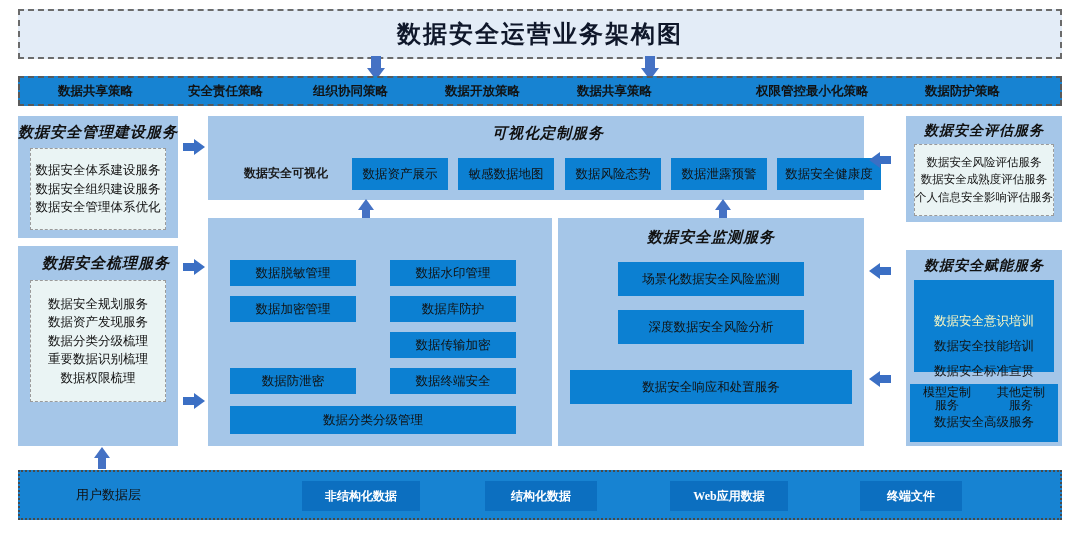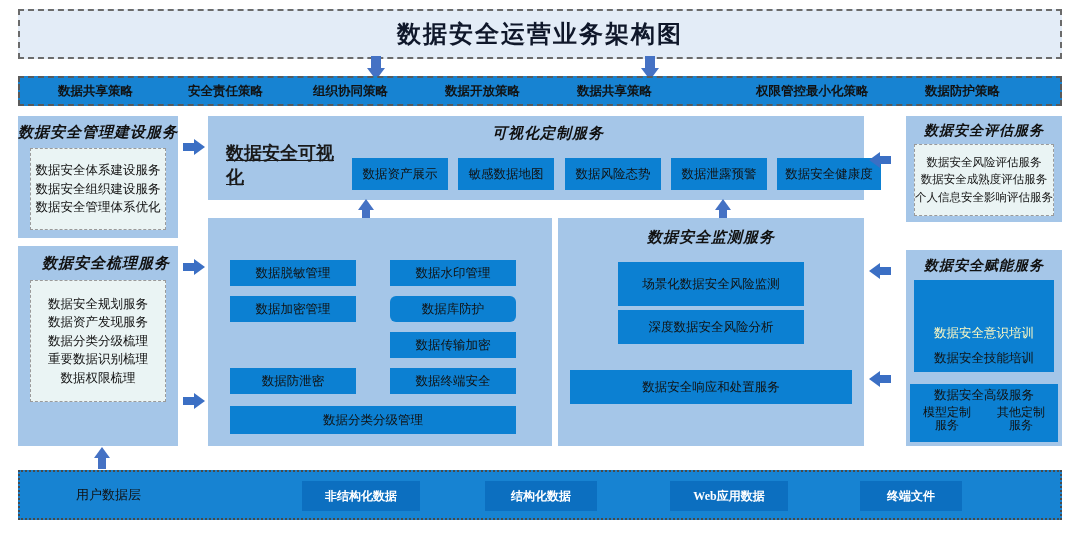--- a/index.html
+++ b/index.html
@@ -150,21 +150,21 @@
       <div class="stem"></div>
       <div class="head"></div>
     </div>
   <div class="arrow-r" style="left:183px;top:393px;">
       <div class="stem"></div>
       <div class="head"></div>
     </div>
 
   <div class="abs panel" style="left:208px;top:116px;width:656px;height:84px;padding-left:24px;">
     <div class="panel-title" style="margin-top:8px;">可视化定制服务</div>
-    <div class="abs" style="left:18px;top:34px;width:120px;height:30px;display:flex;align-items:center;justify-content:center;font-size:18px;font-weight:bold;font-family:'Liberation Serif',serif;text-decoration:underline;">数据安全可视化</div>
+    <div class="abs" style="left:18px;top:42px;width:120px;height:30px;display:flex;align-items:center;justify-content:center;font-size:12px;font-weight:bold;font-family:'Liberation Serif',serif;">数据安全可视化</div>
     <div class="chip abs" style="left:144px;top:42px;width:96px;height:32px;">数据资产展示</div>
     <div class="chip abs" style="left:250px;top:42px;width:96px;height:32px;">敏感数据地图</div>
     <div class="chip abs" style="left:357px;top:42px;width:96px;height:32px;">数据风险态势</div>
     <div class="chip abs" style="left:463px;top:42px;width:96px;height:32px;">数据泄露预警</div>
     <div class="chip abs" style="left:569px;top:42px;width:104px;height:32px;">数据安全健康度</div>
   </div>
 
   <div class="arrow-u" style="left:358px;top:199px;">
       <div class="stem"></div>
       <div class="head"></div>
@@ -173,30 +173,30 @@
       <div class="stem"></div>
       <div class="head"></div>
     </div>
 
   <div class="abs panel" style="left:208px;top:218px;width:344px;height:228px;">
     <div class="chip abs" style="left:22px;top:42px;width:126px;height:26px;">数据脱敏管理</div>
     <div class="chip abs" style="left:22px;top:78px;width:126px;height:26px;">数据加密管理</div>
     <div class="chip abs" style="left:22px;top:150px;width:126px;height:26px;">数据防泄密</div>
 
     <div class="chip abs" style="left:182px;top:42px;width:126px;height:26px;">数据水印管理</div>
-    <div class="chip abs" style="left:182px;top:78px;width:126px;height:26px;border-radius:6px;">数据库防护</div>
+    <div class="chip abs" style="left:182px;top:78px;width:126px;height:26px;">数据库防护</div>
     <div class="chip abs" style="left:182px;top:114px;width:126px;height:26px;">数据传输加密</div>
     <div class="chip abs" style="left:182px;top:150px;width:126px;height:26px;">数据终端安全</div>
 
     <div class="chip abs" style="left:22px;top:188px;width:286px;height:28px;">数据分类分级管理</div>
   </div>
 
   <div class="abs panel" style="left:558px;top:218px;width:306px;height:228px;">
     <div class="panel-title" style="margin-top:10px;">数据安全监测服务</div>
-    <div class="chip abs" style="left:60px;top:44px;width:186px;height:44px;text-align:right;">场景化数据安全风险监测</div>
+    <div class="chip abs" style="left:60px;top:44px;width:186px;height:34px;text-align:right;">场景化数据安全风险监测</div>
     <div class="chip abs" style="left:60px;top:92px;width:186px;height:34px;">深度数据安全风险分析</div>
     <div class="chip abs" style="left:12px;top:140px;width:282px;height:34px;margin-top:12px;">数据安全响应和处置服务</div>
   </div>
 
   <div class="arrow-l" style="left:869px;top:152px;">
       <div class="stem"></div>
       <div class="head"></div>
     </div>
   <div class="arrow-l" style="left:869px;top:263px;">
       <div class="stem"></div>
@@ -214,27 +214,28 @@
       <div class="li" style="font-size:11.5px;">数据安全成熟度评估服务</div>
       <div class="li" style="font-size:11.5px;">个人信息安全影响评估服务</div>
     </div>
   </div>
 
   <div class="abs panel" style="left:906px;top:250px;width:156px;height:196px;">
     <div class="panel-title" style="margin-top:7px;font-size:14px;">数据安全赋能服务</div>
     <div class="abs" style="left:8px;top:30px;width:140px;height:92px;background:#0c80d2;display:flex;flex-direction:column;align-items:center;justify-content:center;">
       <div style="font-size:12.5px;padding:4px 0;color:#fef9c3;margin-top:40px;">数据安全意识培训</div>
       <div style="font-size:12.5px;padding:4px 0;color:#111;">数据安全技能培训</div>
+      <div style="font-size:12.5px;padding:4px 0;color:#111;">数据安全标准宣贯</div>
     </div>
     <div class="abs" style="left:4px;top:134px;width:148px;height:58px;background:#0c80d2;">
-      <div style="text-align:center;font-size:12.5px;color:#111;padding-top:3px;">数据安全高级服务</div>
       <div style="display:flex;justify-content:space-around;margin-top:2px;">
         <div style="width:58px;text-align:center;font-size:12px;line-height:1.05;color:#111;">模型定制服务</div>
         <div style="width:58px;text-align:center;font-size:12px;line-height:1.05;color:#111;">其他定制服务</div>
       </div>
+      <div style="text-align:center;font-size:12.5px;color:#111;padding-top:3px;">数据安全高级服务</div>
     </div>
   </div>
 
   <div class="arrow-u" style="left:94px;top:447px;">
       <div class="stem"></div>
       <div class="head"></div>
     </div>
 
   <div class="abs bottom-band">
     <span class="lbl" style="left:56px;">用户数据层</span>

